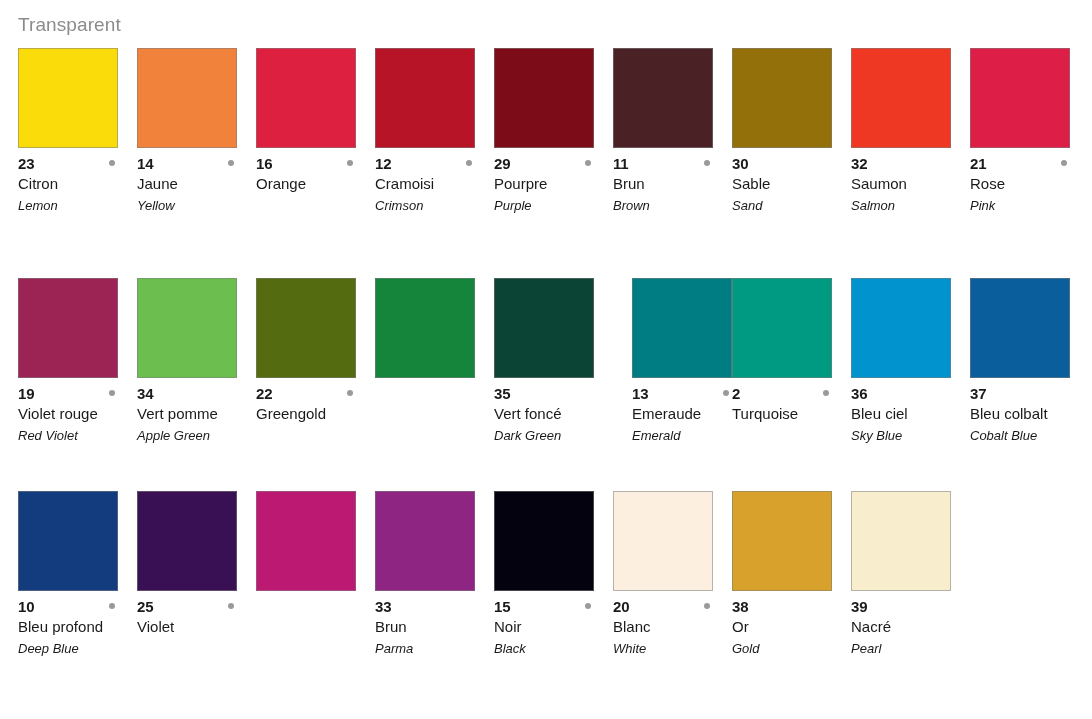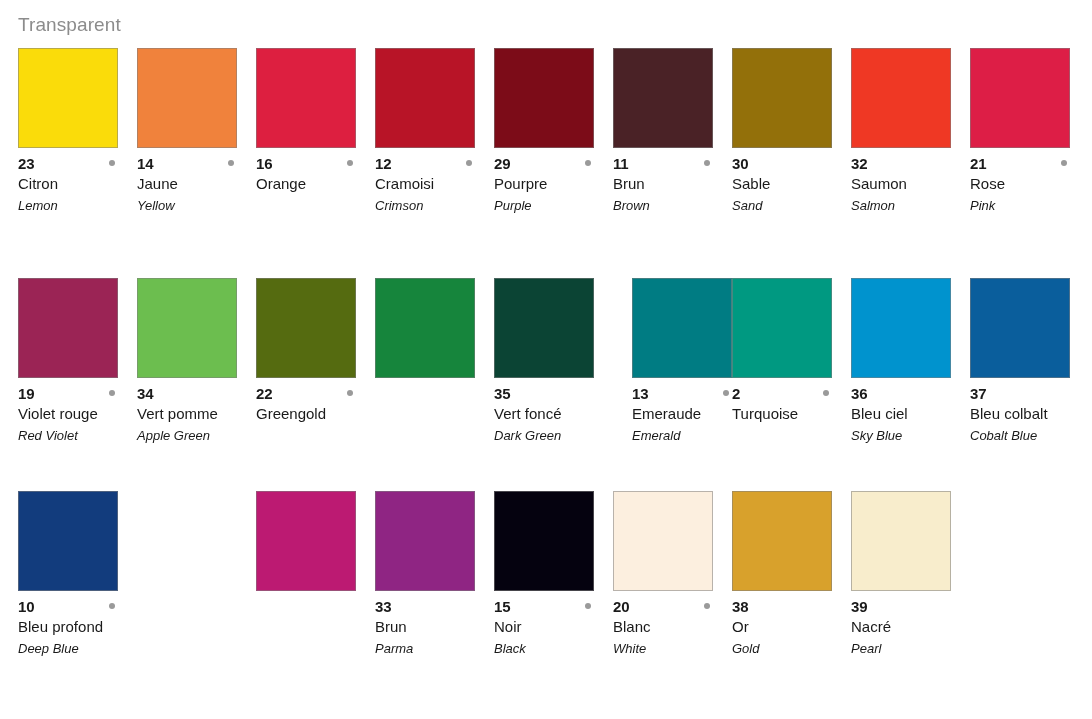--- a/index.html
+++ b/index.html
@@ -310,20 +310,31 @@
           <div class="swatch" style="background: rgb(18, 60, 125); width: 100px; height: 100px; border-color: rgba(128, 128, 128, 0.55);"></div>
           <div class="meta">
             <div class="num-line">
               <span class="num">10</span>
               <span class="dot" style="background: rgb(154, 154, 154);"></span>
             </div>
             <div class="name-fr">Bleu profond</div>
             <div class="name-en">Deep Blue</div>
           </div>
         </div>
+        <div class="cell" style="left: 137px;">
+          <div class="swatch" style="background: rgb(58, 16, 85); width: 100px; height: 100px; border-color: rgba(128, 128, 128, 0.55);"></div>
+          <div class="meta">
+            <div class="num-line">
+              <span class="num">25</span>
+              <span class="dot" style="background: rgb(154, 154, 154);"></span>
+            </div>
+            <div class="name-fr">Violet</div>
+            <div class="name-en"></div>
+          </div>
+        </div>
         <div class="cell" style="left: 256px;">
           <div class="swatch" style="background: rgb(188, 26, 114); width: 100px; height: 100px; border-color: rgba(128, 128, 128, 0.55);"></div>
         </div>
         <div class="cell" style="left: 375px;">
           <div class="swatch" style="background: rgb(143, 37, 131); width: 100px; height: 100px; border-color: rgba(128, 128, 128, 0.55);"></div>
           <div class="meta">
             <div class="num-line">
               <span class="num">33</span>
             </div>
             <div class="name-fr">Brun</div>

